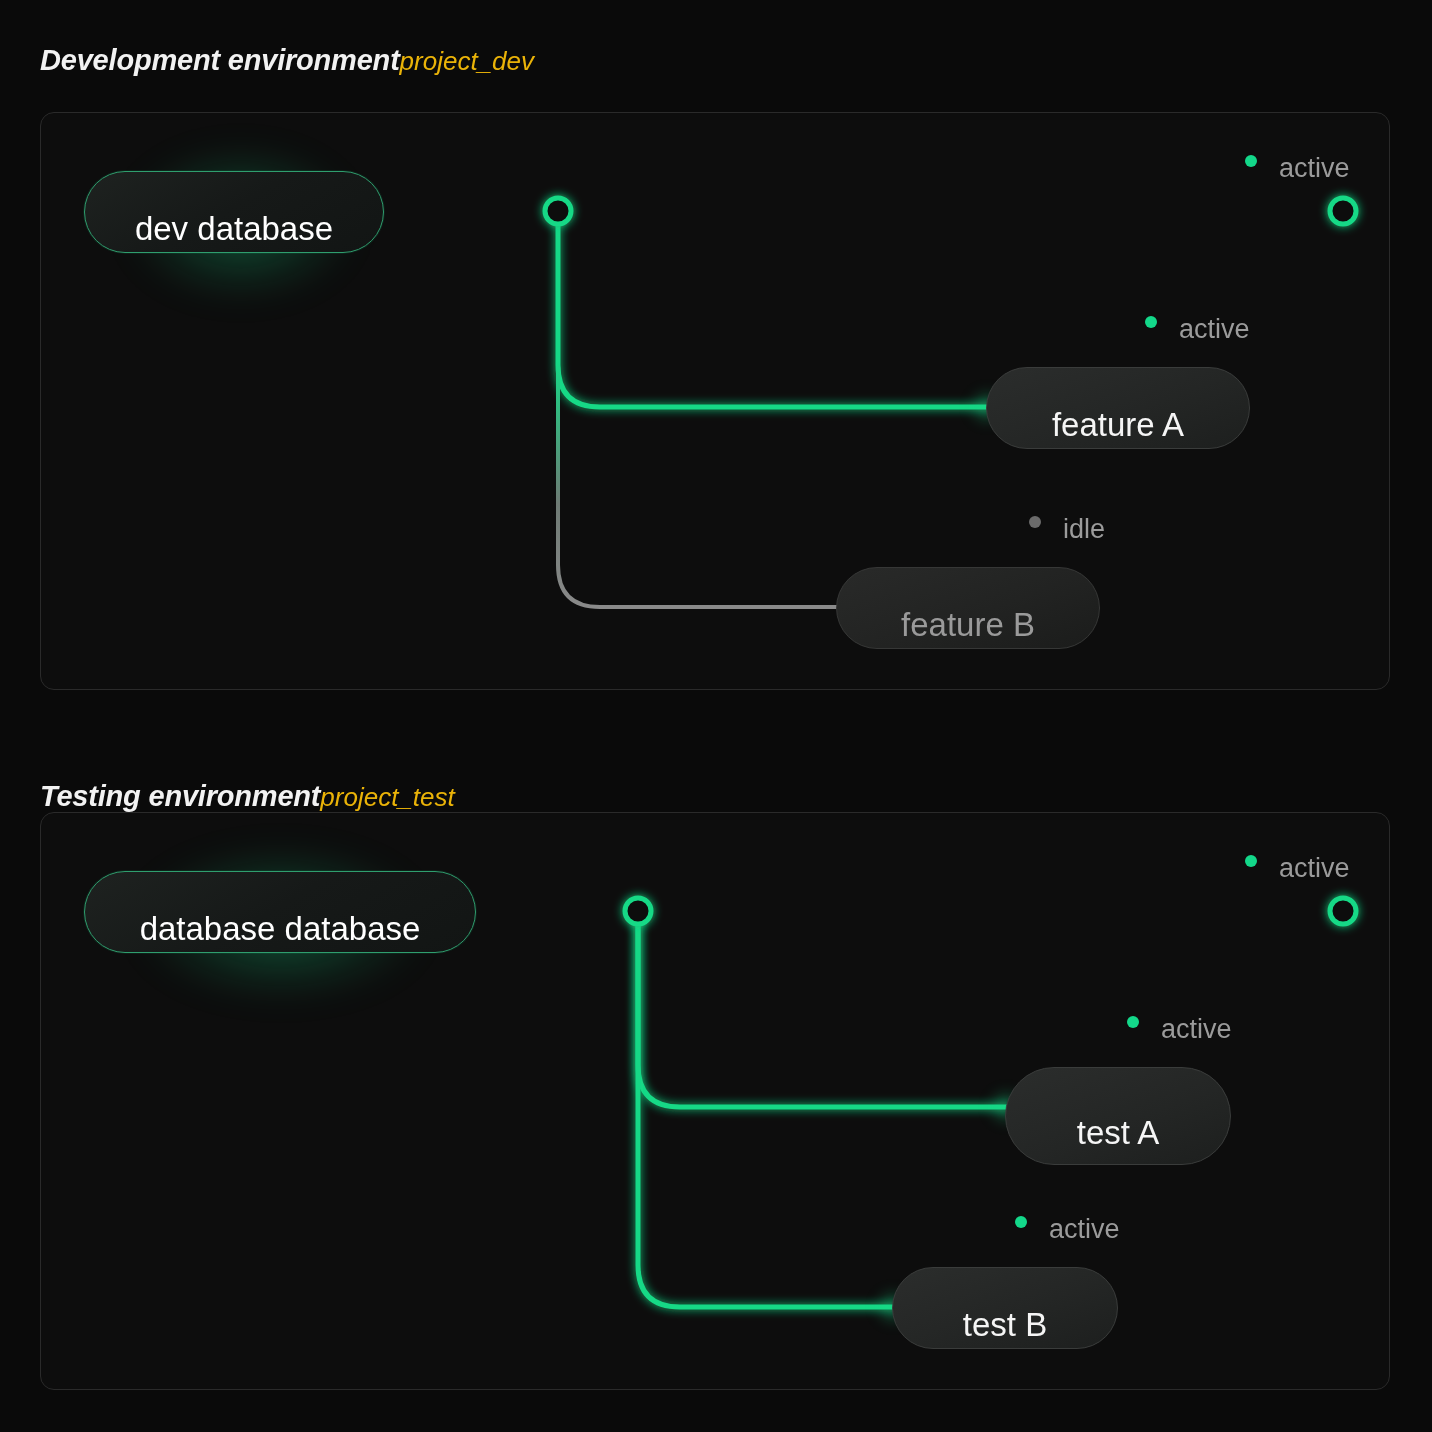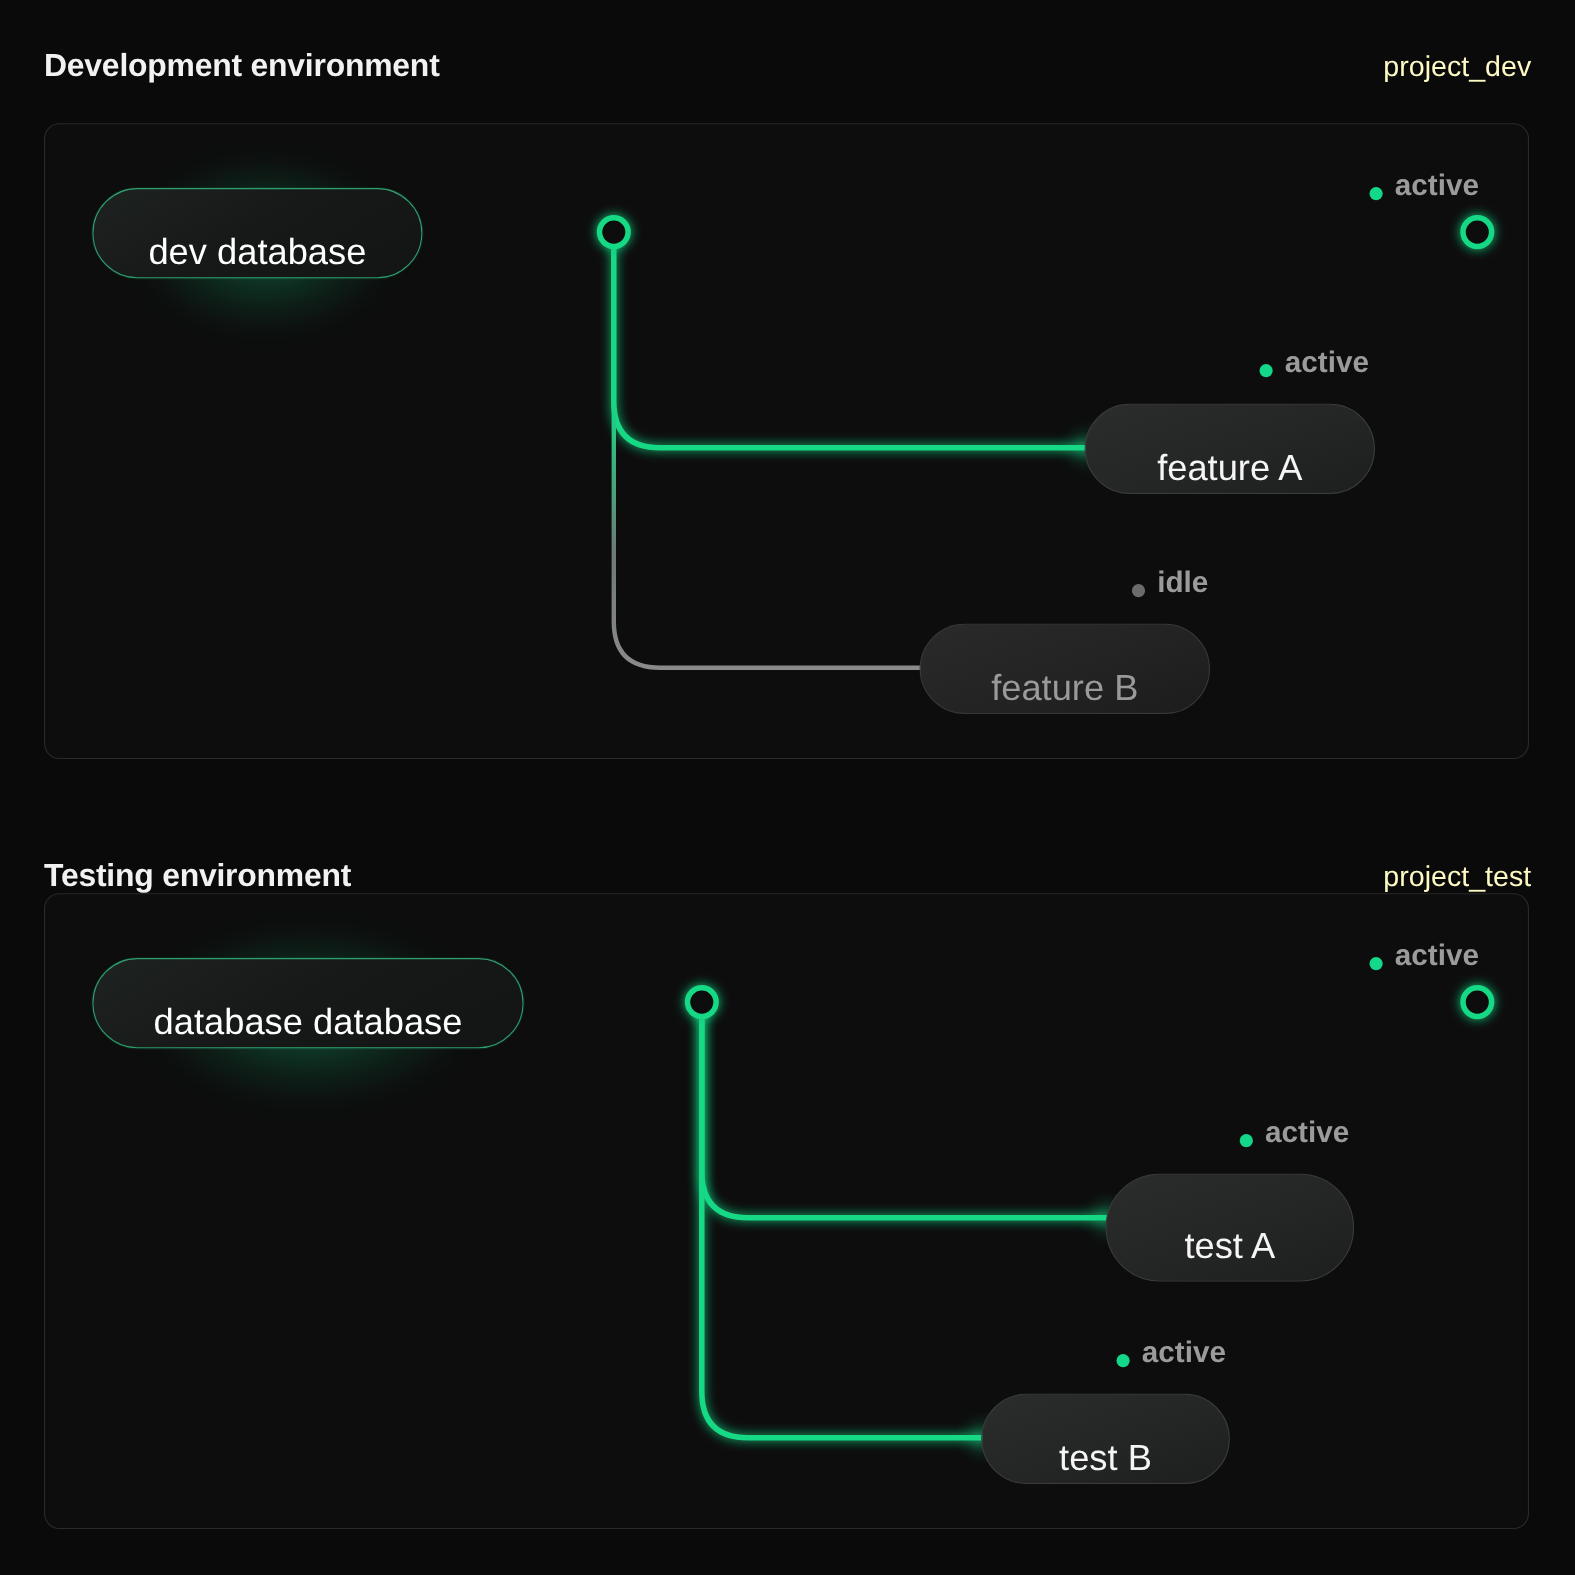--- a/index.html
+++ b/index.html
@@ -24,32 +24,32 @@
     height: 1432px;
   }
 
   
   .section-head {
     position: absolute;
     left: 40px;
     width: 1352px;
     display: flex;
     align-items: baseline;
-    justify-content: space-between;
+    font-style: italic;
   }
   .section-title {
     font-size: 29px;
     font-weight: bold;
     color: #f2f2f2;
     letter-spacing: -0.2px;
   }
   .section-project {
     font-size: 26px;
     font-weight: normal;
-    color: #fef9c3;
+    color: #eab308;
     letter-spacing: 0px;
   }
 
   
   .panel {
     position: absolute;
     left: 40px;
     width: 1350px;
     border: 1px solid #2a2a2a;
     border-radius: 14px;
@@ -122,24 +122,23 @@
     border-radius: 50%;
     background: radial-gradient(closest-side, rgba(24,215,135,0.60), rgba(24,215,135,0.22) 45%, rgba(24,215,135,0) 75%);
     filter: blur(7px);
     pointer-events: none;
   }
 
   
   .status {
     position: absolute;
     display: flex;
-    align-items: flex-end;
-    gap: 11px;
+    align-items: flex-start;
+    gap: 22px;
     white-space: nowrap;
-    font-weight: bold;
   }
   .status .dot {
     width: 12px;
     height: 12px;
     border-radius: 50%;
     flex: 0 0 auto;
   }
   .status .dot.active { background: #13d88a; }
   .status .dot.idle   { background: #6b6b6b; }
   .status .status-text {

